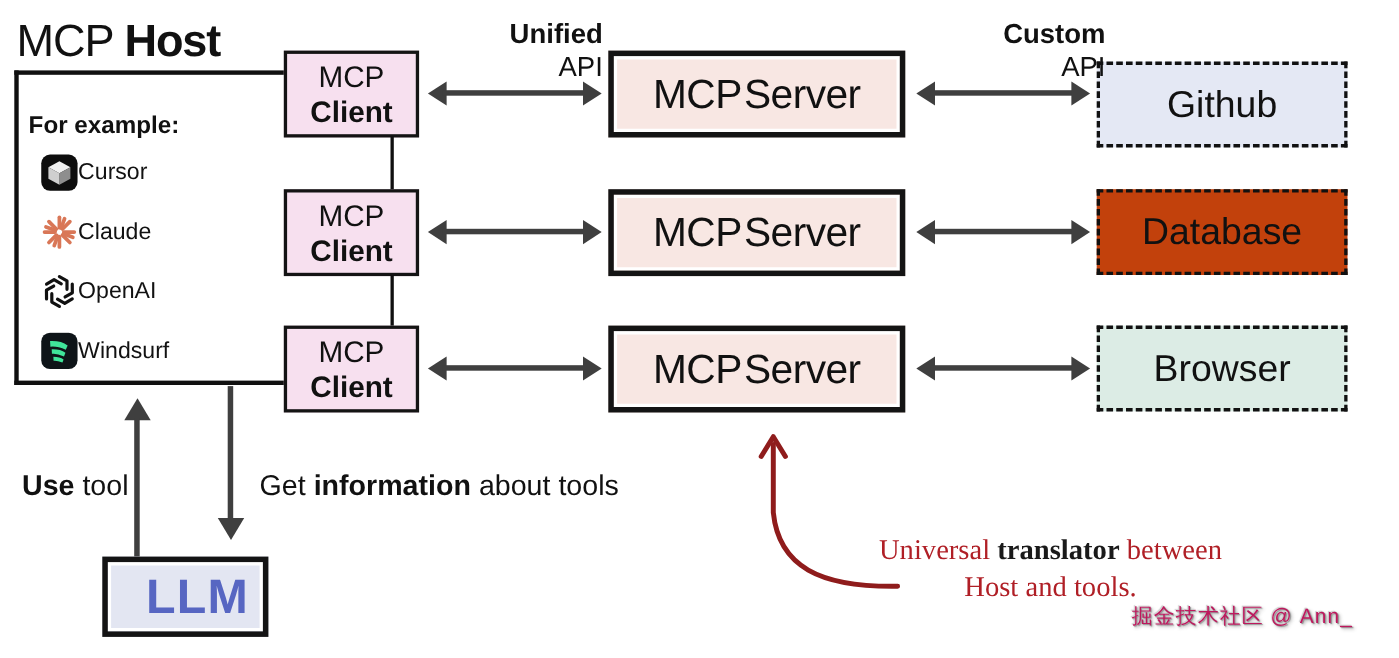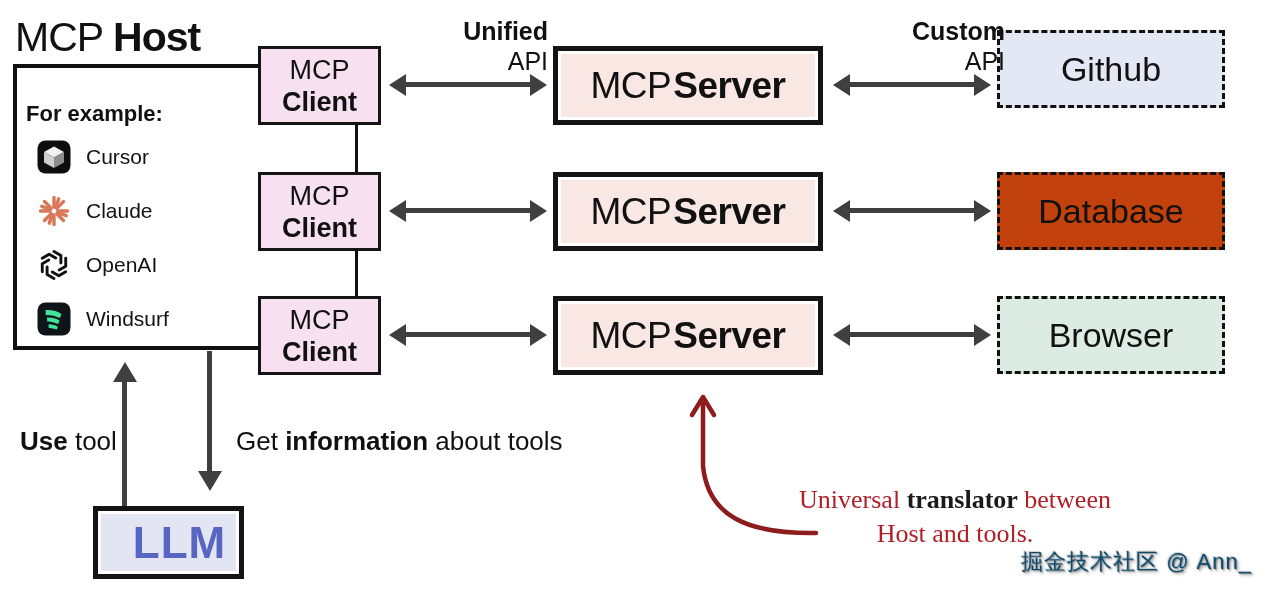--- a/index.html
+++ b/index.html
@@ -14,32 +14,32 @@
   .host-title{left:15px;top:14px;font-size:41px;letter-spacing:-1px;white-space:nowrap;}
   .host-title .reg{font-weight:400;}
   .host-title .b{font-weight:700;margin-left:10px;}
 
   
   .host-outline{left:13px;top:64px;width:247px;height:286px;
     border:4px solid #101010;border-right:none;box-sizing:border-box;}
 
   .for-example{left:26px;top:101px;font-size:22px;font-weight:700;}
 
-  .app-row{left:37px;height:36px;display:flex;align-items:center;gap:15px;}
+  .app-row{left:37px;height:36px;display:flex;align-items:center;gap:0;}
   .app-row .label{font-size:21px;color:#121212;}
   .app-icon{width:34px;height:34px;flex:0 0 34px;}
 
   
   .box{box-sizing:border-box;display:flex;align-items:center;justify-content:center;text-align:center;}
   .client{left:258px;width:123px;height:79px;background:#f7e0ef;border:3px solid #141414;
     font-size:27px;line-height:32px;}
   .client .b{font-weight:700;}
   .server{left:553px;width:270px;height:79px;background:#f8e7e3;border:5px solid #141414;
     box-shadow:inset 0 0 0 3px #ffffff;font-size:37px;letter-spacing:-0.5px;white-space:nowrap;}
-  .server .b{font-weight:700;margin-left:2px;}
+  .server .b{font-weight:400;margin-left:2px;}
   .ext{left:997px;width:228px;height:78px;border:3px dashed #111;font-size:34px;}
   .ext-0{background:#e4e8f4;}
   .ext-1{background:#c2410c;}
   .ext-2{background:#dcece5;}
 
   .vconn{left:355px;width:3px;background:#101010;}
 
   
   .harrow{height:22px;}
   .harrow .shaft{position:absolute;left:13px;right:13px;top:8px;height:5px;background:#3f3f3f;}
@@ -66,21 +66,21 @@
   .action-text{font-size:26px;white-space:nowrap;margin-left:12px;}
   .action-text .b{font-weight:700;}
 
   .llm{left:93px;top:506px;width:151px;height:73px;background:#e3e6f2;border:5px solid #141414;
     box-shadow:inset 0 0 0 3px #ffffff;font-size:44px;font-weight:700;color:#5766c2;letter-spacing:1px;padding-left:22px;}
 
   .annotation{left:765px;top:483px;width:380px;text-align:center;font-size:26px;line-height:34px;
     color:#b01f26;font-family:Liberation Serif, serif;}
   .annotation .b{color:#1a1a1a;font-weight:700;}
 
-  .watermark{left:994px;top:547px;width:258px;text-align:right;font-size:22px;color:#0c4a6e;
+  .watermark{left:972px;top:547px;width:258px;text-align:right;font-size:19px;color:#be185d;
     text-shadow:1px 1px 1px #8f8f8f,-1px -1px 1px #c9c9c9,2px 2px 3px rgba(60,60,60,.45);
     letter-spacing:1px;white-space:nowrap;}
 
   svg.overlay{position:absolute;left:0;top:0;width:1272px;height:598px;pointer-events:none;}
 </style>
 </head>
 <body>
 
 <div id="canvas">
 
@@ -187,21 +187,21 @@
   <div class="abs harrow" style="left:833px;width:158px;top:74px;">
       <div class="shaft"></div>
     </div>
   <div class="abs harrow" style="left:833px;width:158px;top:200px;">
       <div class="shaft"></div>
     </div>
   <div class="abs harrow" style="left:833px;width:158px;top:324px;">
       <div class="shaft"></div>
     </div>
 
-  <div class="abs box ext ext-0" style="top:30px;">
+  <div class="abs box ext ext-0" style="top:56px;">
     <span>Github</span>
   </div>
   <div class="abs box ext ext-1" style="top:172px;">
     <span>Database</span>
   </div>
   <div class="abs box ext ext-2" style="top:296px;">
     <span>Browser</span>
   </div>
 
   <div class="abs api-label" style="left:388px;top:16px;">

